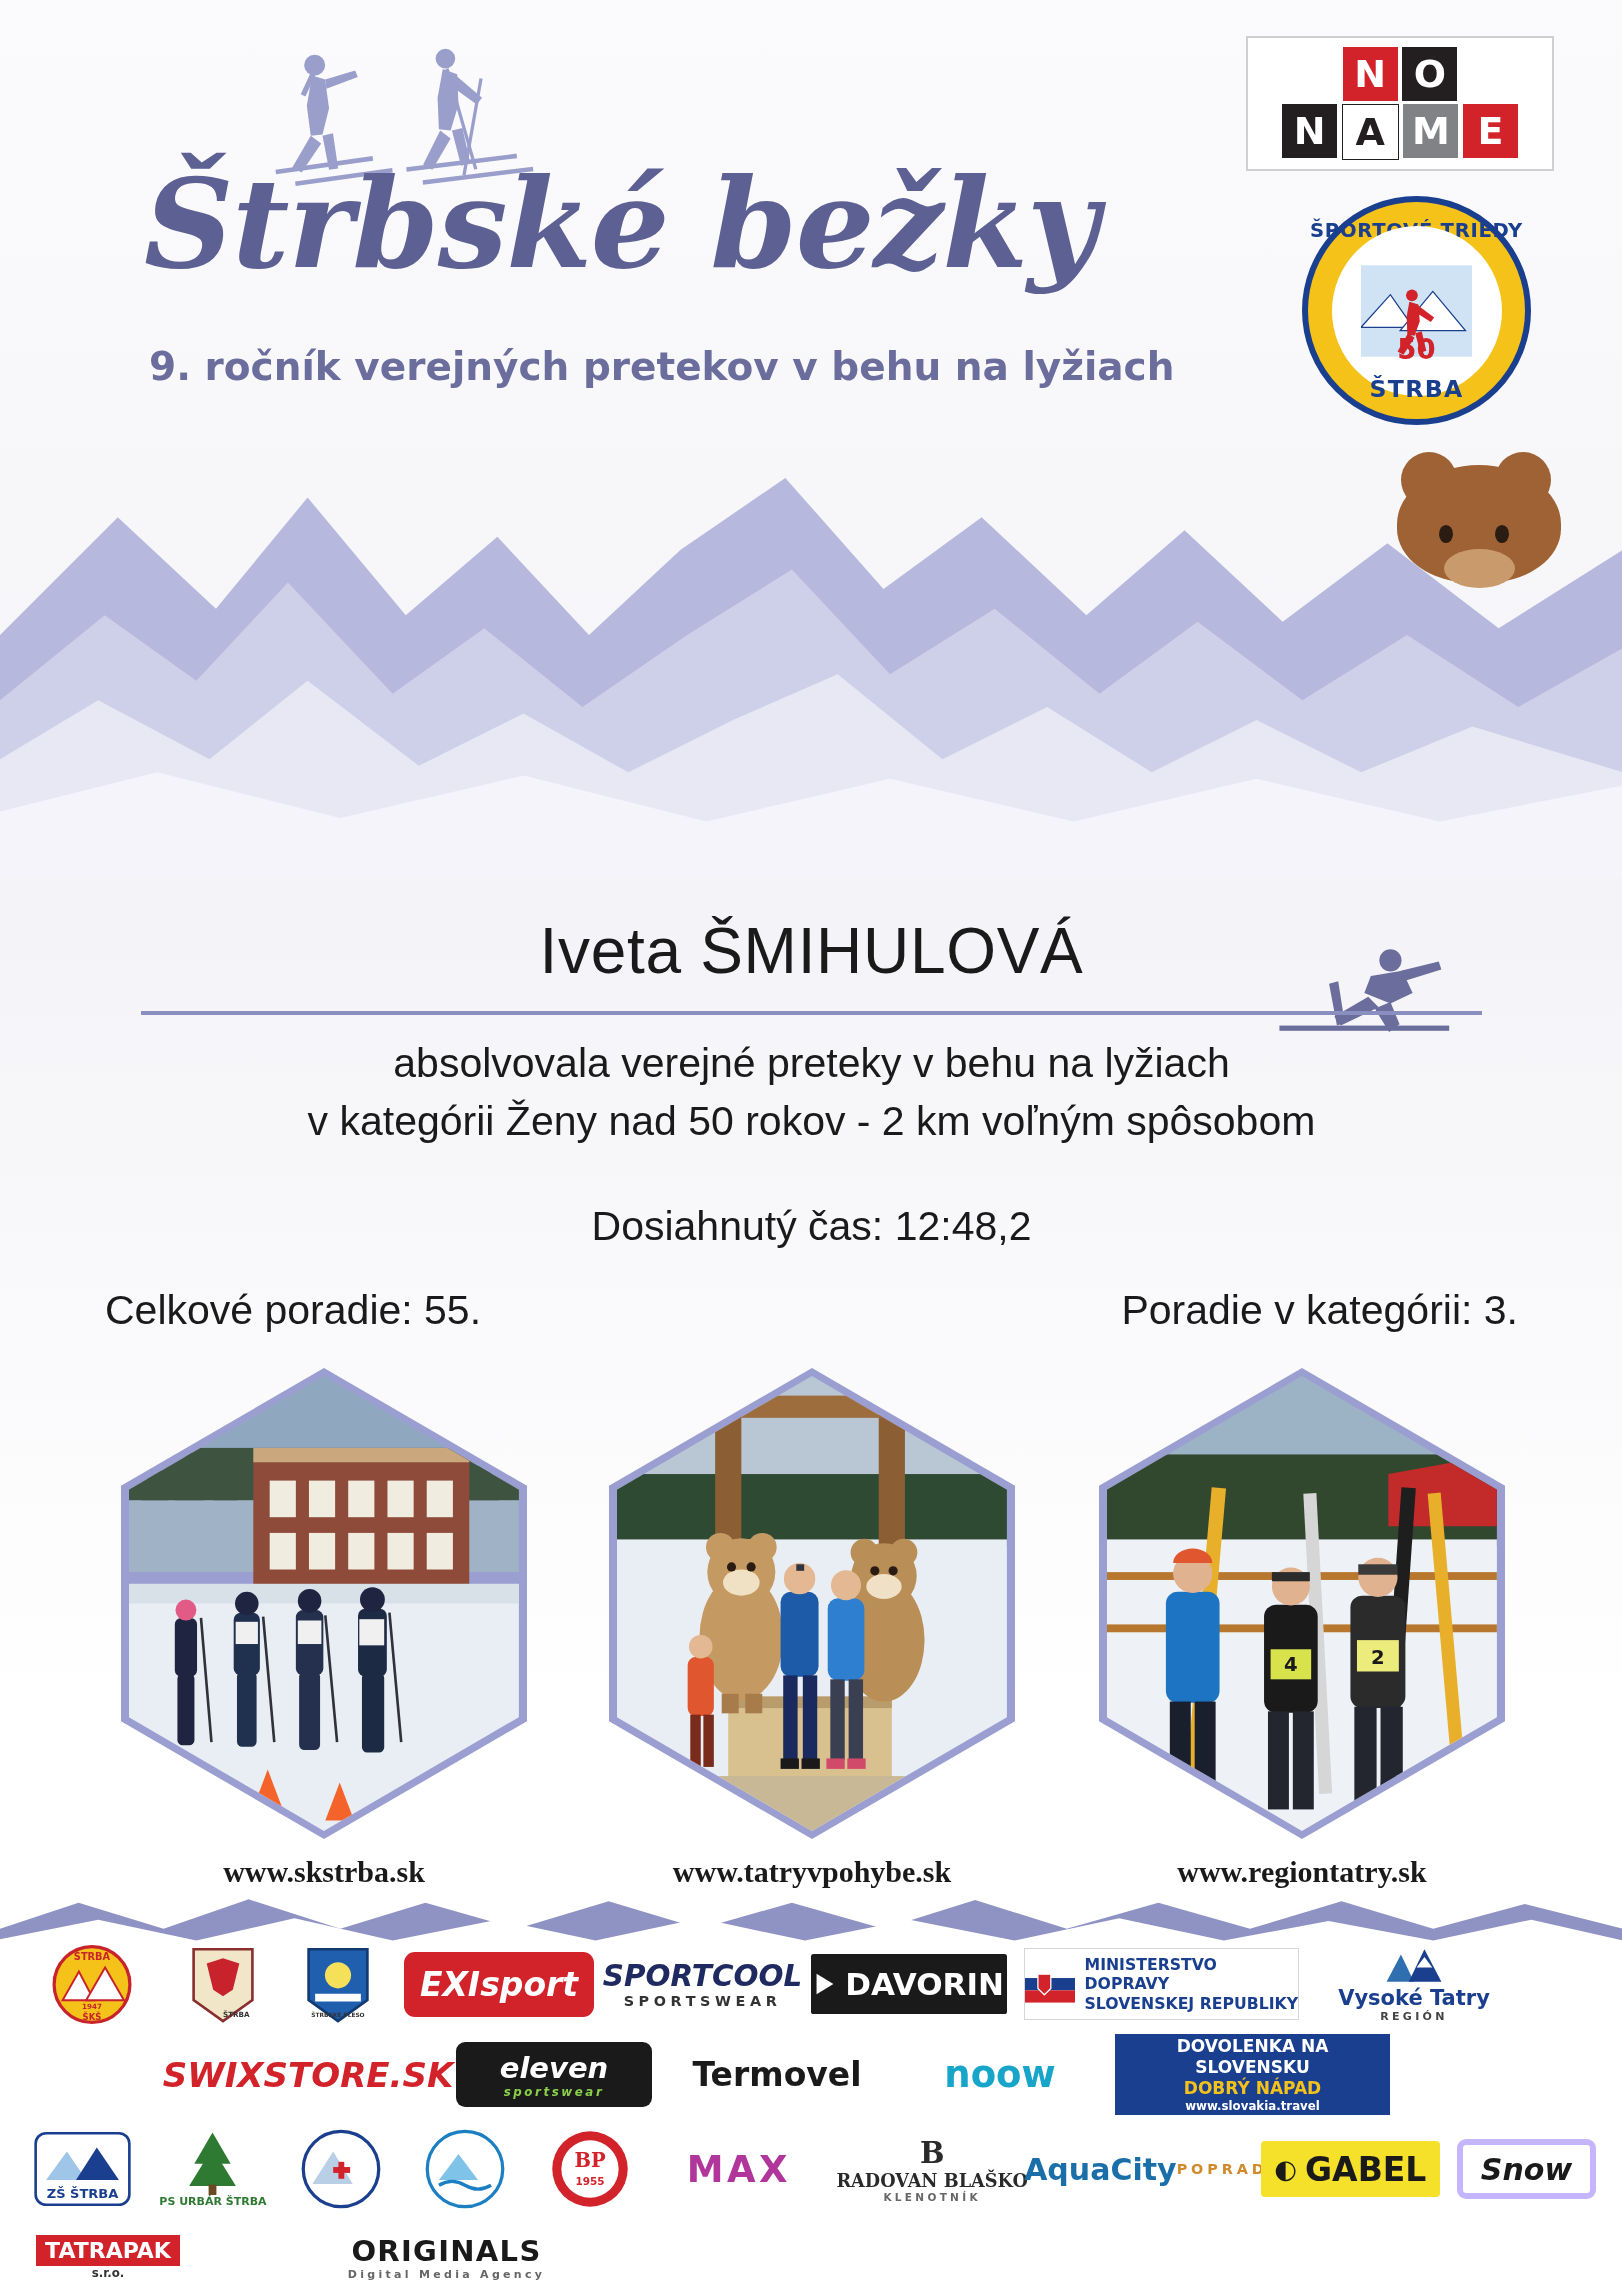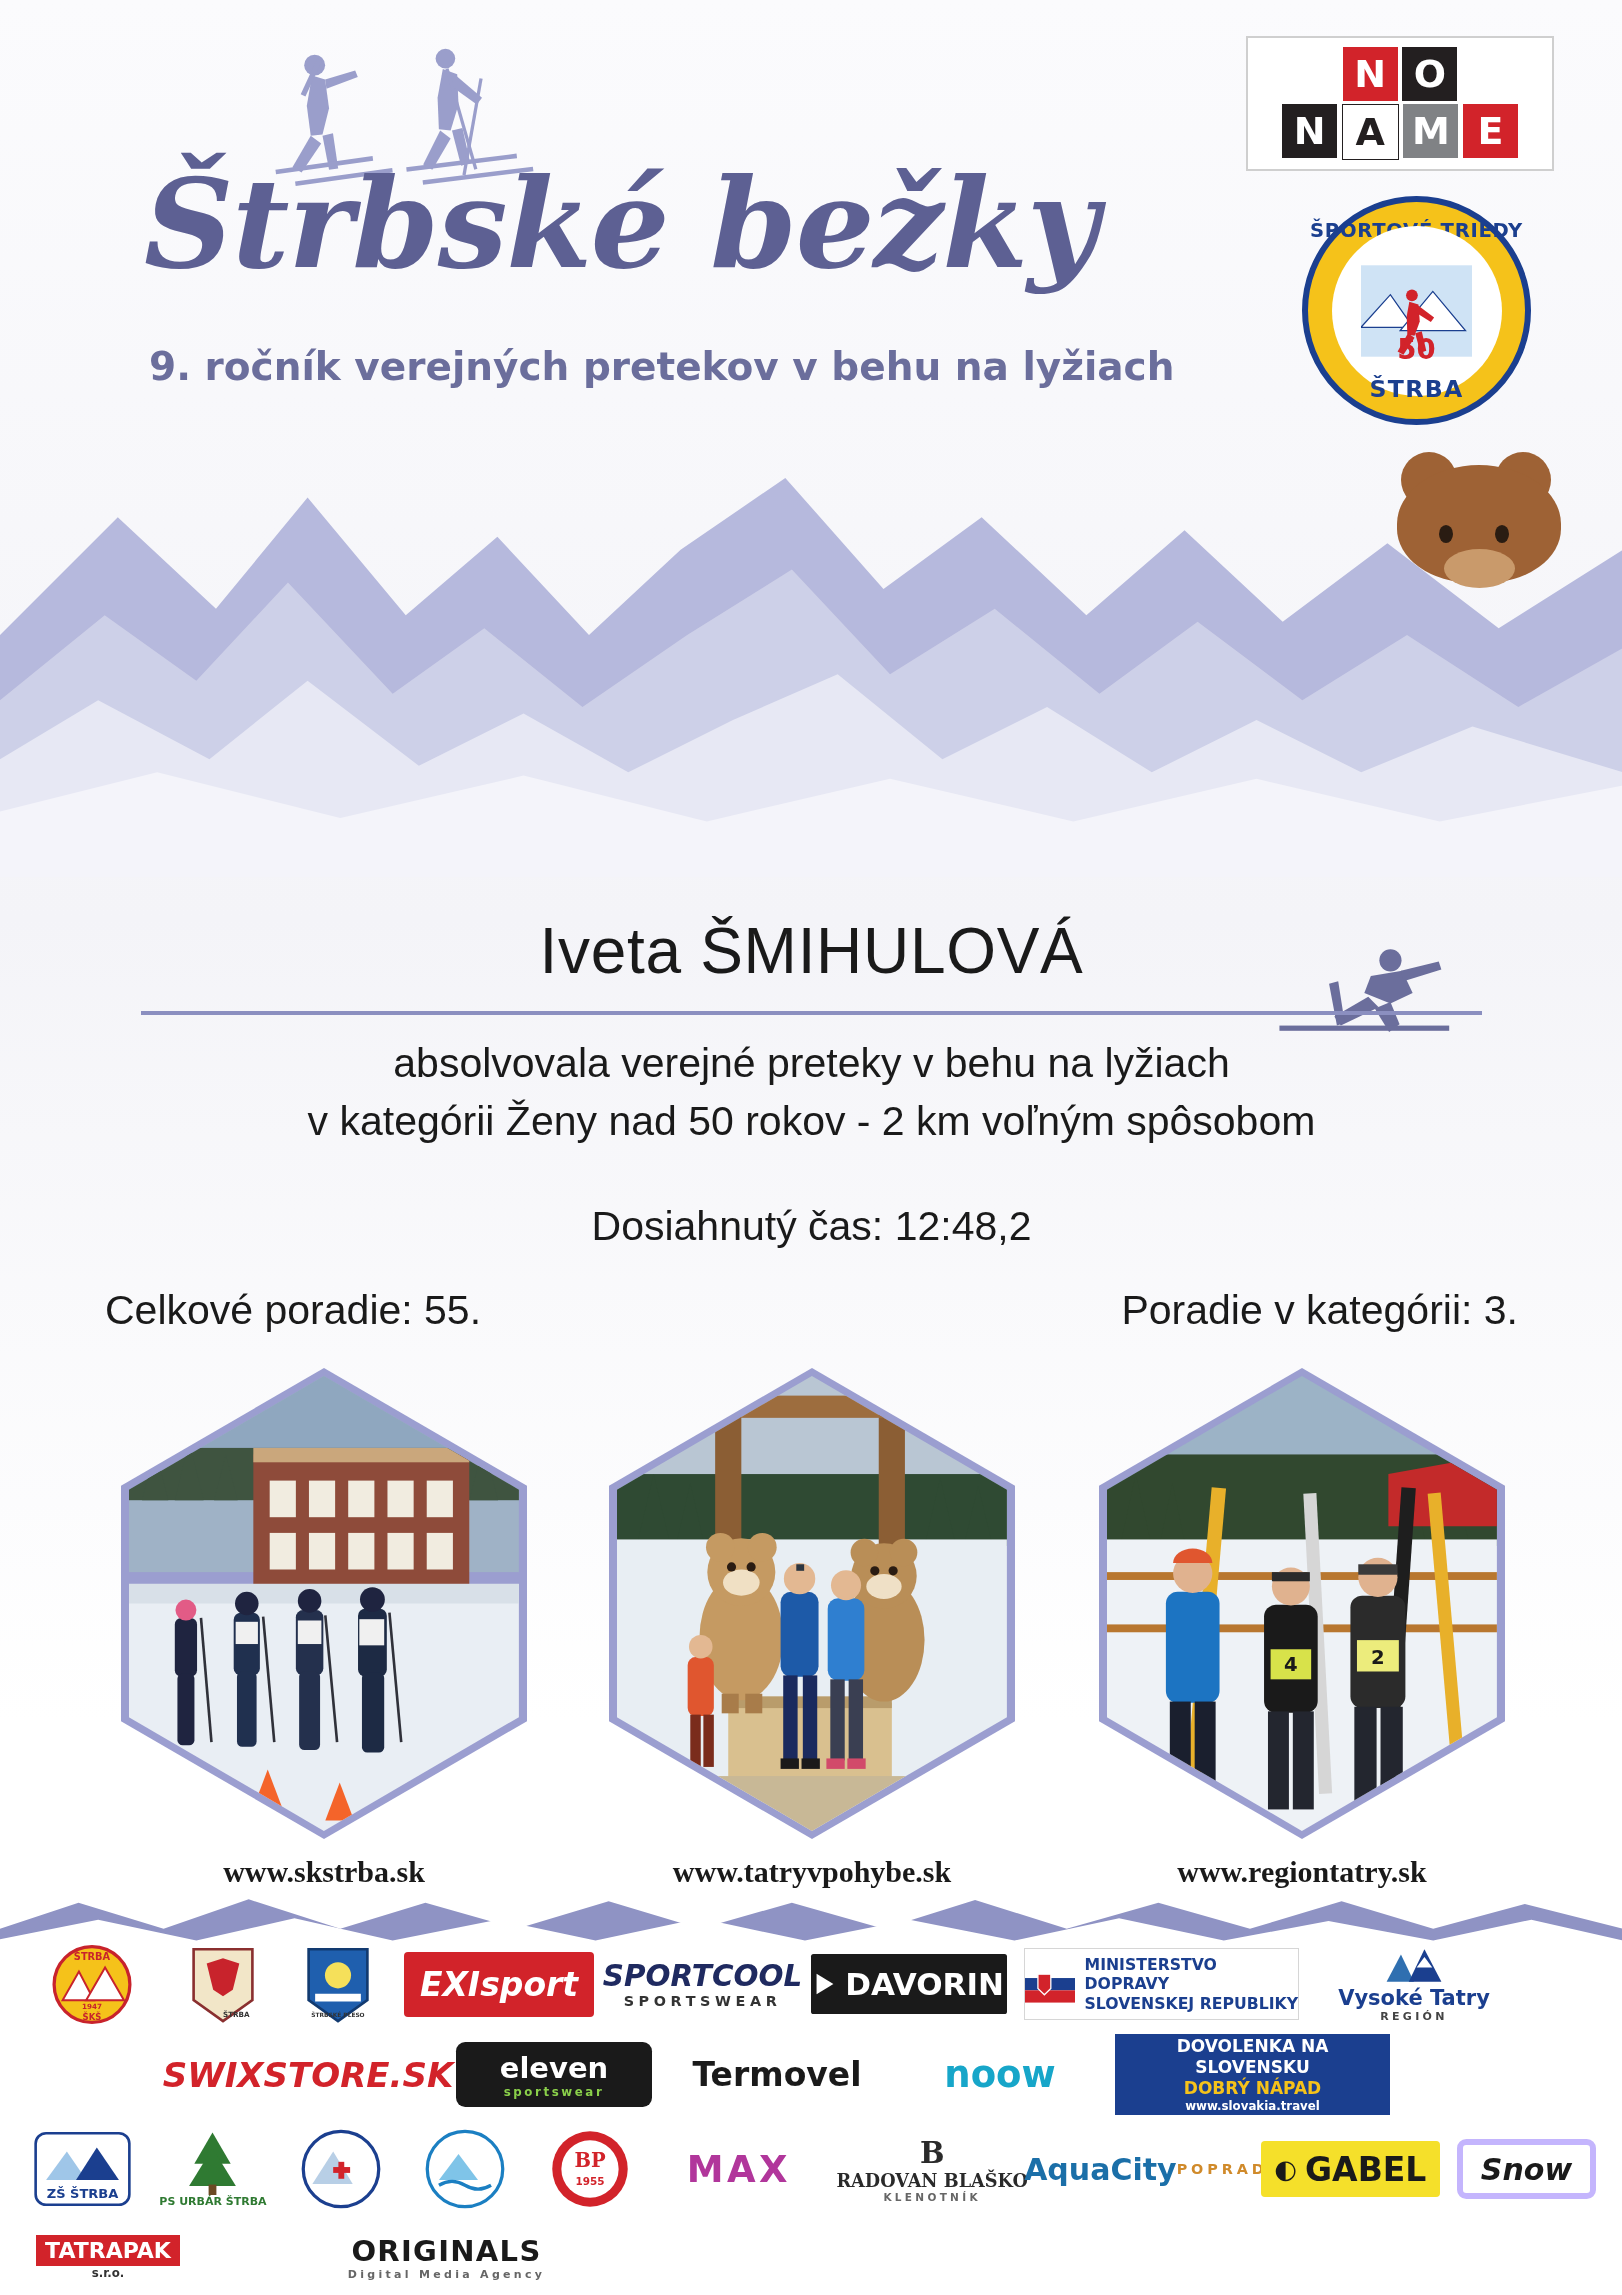--- a/index.html
+++ b/index.html
@@ -708,21 +708,21 @@
 
         <div class="slogo" style="width:98px;height:84px;">
           <svg width="72" height="81" viewBox="0 0 110 124">
             <path d="M10 8 H100 V86 L55 118 L10 86 Z" fill="#1f5fae" stroke="#123a70" stroke-width="4"></path>
             <circle cx="55" cy="48" r="20" fill="#f5e05a"></circle>
             <path d="M20 76 H90 V88 H20 Z" fill="#ffffff"></path>
             <text x="55" y="112" font-family="DejaVu Sans" font-size="9" font-weight="bold" fill="#333" text-anchor="middle">ŠTRBSKÉ PLESO</text>
           </svg>
         </div>
 
-        <div class="slogo" style="width:190px;height:65px;background:#d2232a;color:#ffffff;font-size:33px;border-radius:4px;font-style:italic;">EXIsport</div>
+        <div class="slogo" style="width:190px;height:65px;background:#d2232a;color:#ffffff;font-size:33px;border-radius:11px;font-style:italic;">EXIsport</div>
 
         <div class="slogo" style="width:183px;height:72px;flex-direction:column;color:#1f2a60;">
           <span style="font-size:29.4px;font-style:italic;">SPORTCOOL</span>
           <span style="font-size:14.4px;letter-spacing:4.6px;color:#333;">SPORTSWEAR</span>
         </div>
 
         <div class="slogo" style="width:196px;height:60px;background:#1a1a1a;color:#ffffff;font-size:31px;border-radius:2.6px;gap:9.2px;">
           <svg width="22" height="26" viewBox="0 0 34 40">
             <polygon points="4,4 30,20 4,36" fill="#ffffff"></polygon>
           </svg>
@@ -750,21 +750,21 @@
             <path d="M50 34 L62 18 L74 34 Z" fill="#ffffff"></path>
           </svg>
           <span style="font-size:21px;">Vysoké Tatry</span>
           <span style="font-size:11px;letter-spacing:3.3px;color:#444;">REGIÓN</span>
         </div>
       </div>
 
       <div class="srow" style="padding-left:151px;">
         <div class="slogo" style="width:262px;height:52px;color:#d2232a;font-size:34px;font-style:italic;">SWIXSTORE.SK</div>
 
-        <div class="slogo" style="width:196px;height:65px;background:#1a1a1a;border-radius:9.2px;flex-direction:column;color:#ffffff;">
+        <div class="slogo" style="width:196px;height:65px;background:#1a1a1a;border-radius:9.2px;flex-direction:column;color:#ffffff;font-style:italic;">
           <span style="font-size:29px;">eleven</span>
           <span style="font-size:11.8px;color:#8ad04a;letter-spacing:2.6px;">sportswear</span>
         </div>
 
         <div class="slogo" style="width:216px;height:52px;color:#1a1a1a;font-size:33px;">Termovel</div>
 
         <div class="slogo" style="width:196px;height:63px;color:#17a6c9;font-size:37px;">noow</div>
 
         <div class="slogo" style="width:275px;height:81px;background:#1b3f8f;color:#ffffff;flex-direction:column;gap:1.3px;padding:5.2px;">
           <span style="font-size:17px;">DOVOLENKA NA</span>

